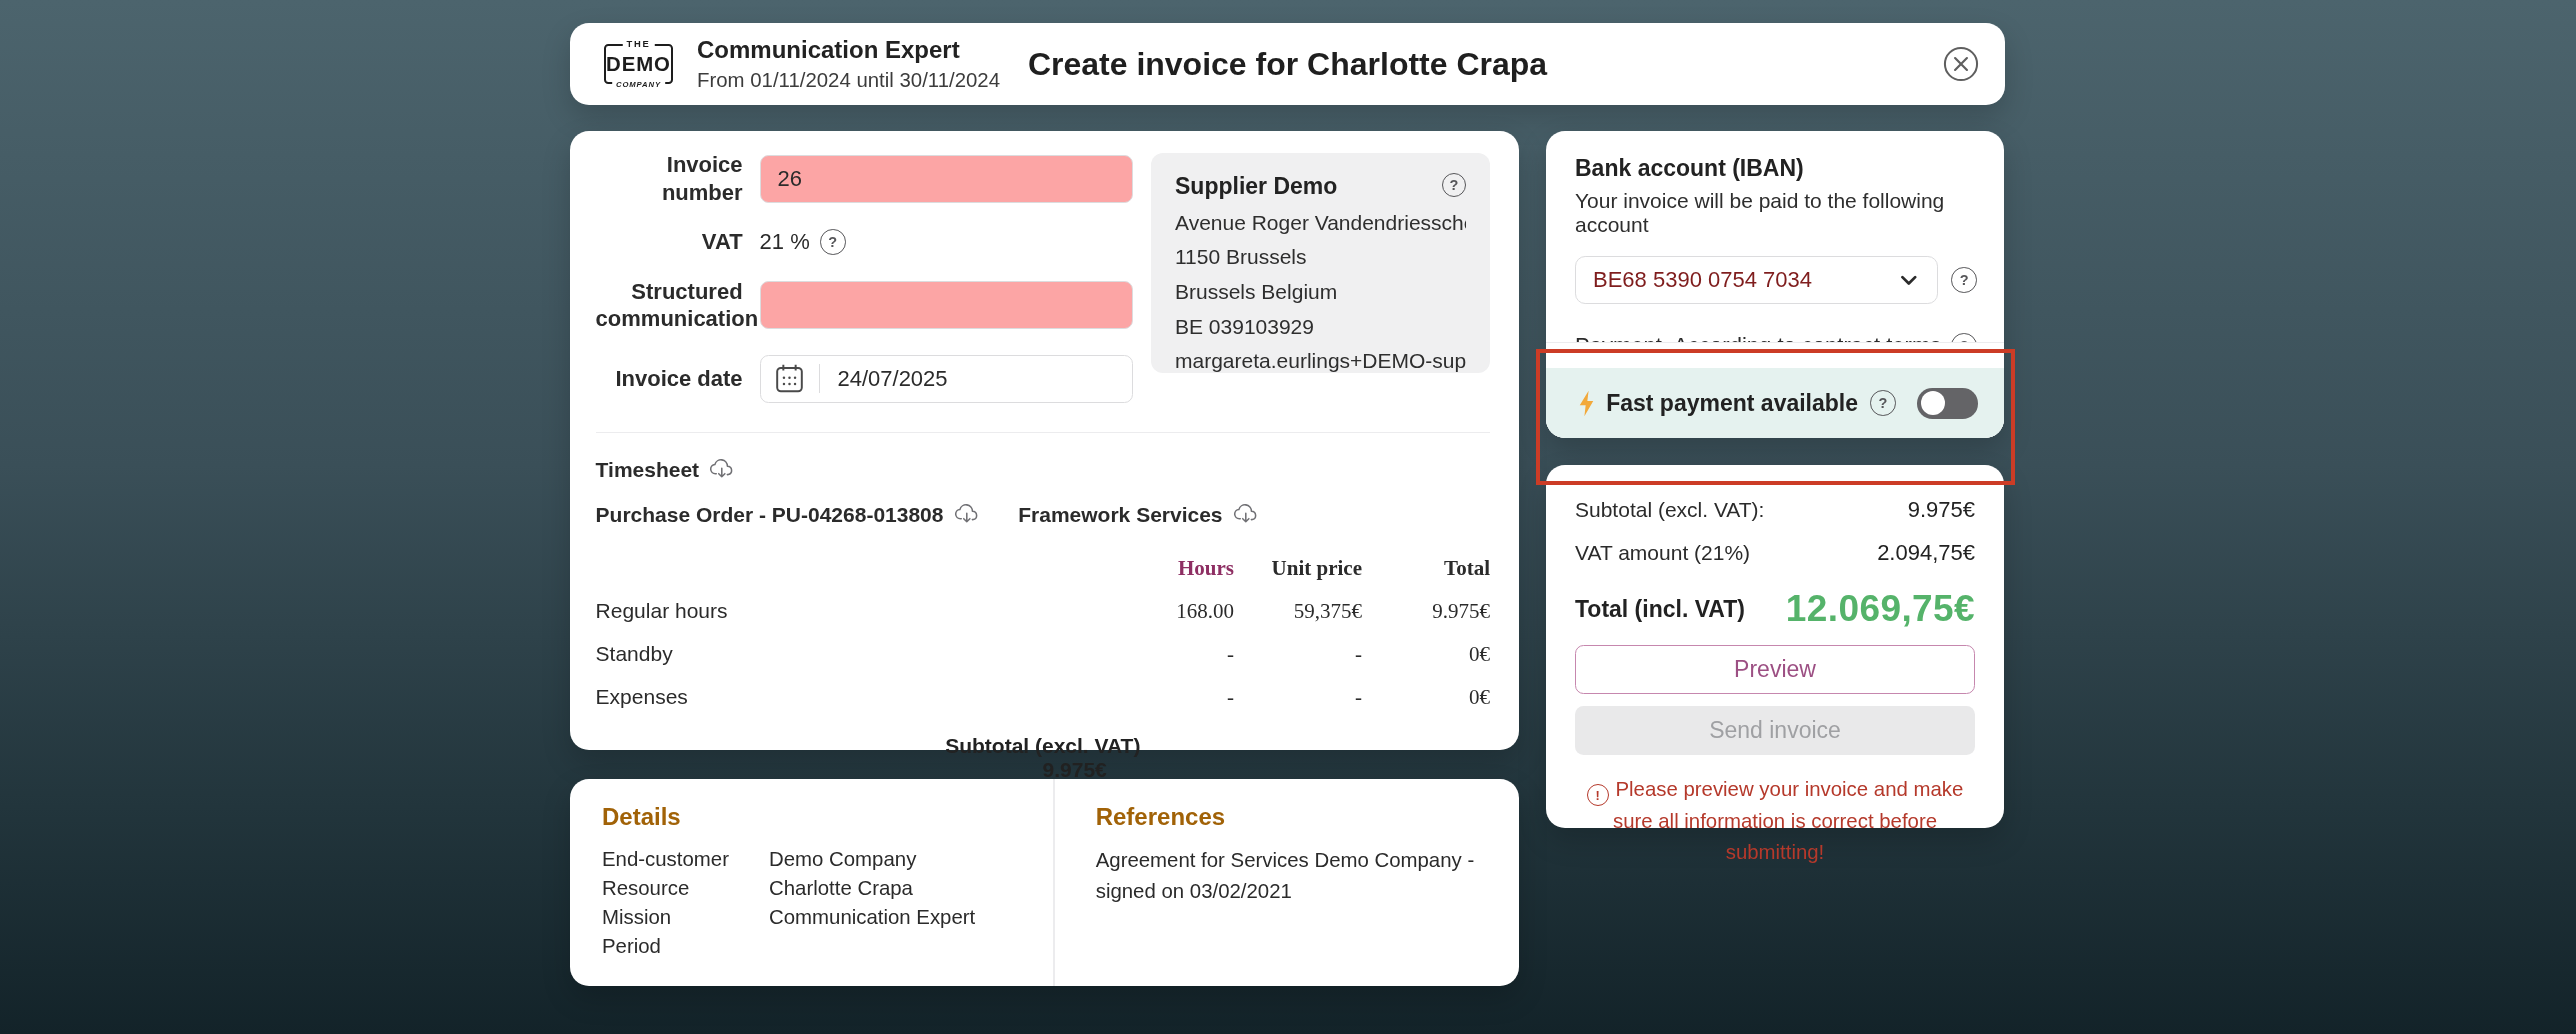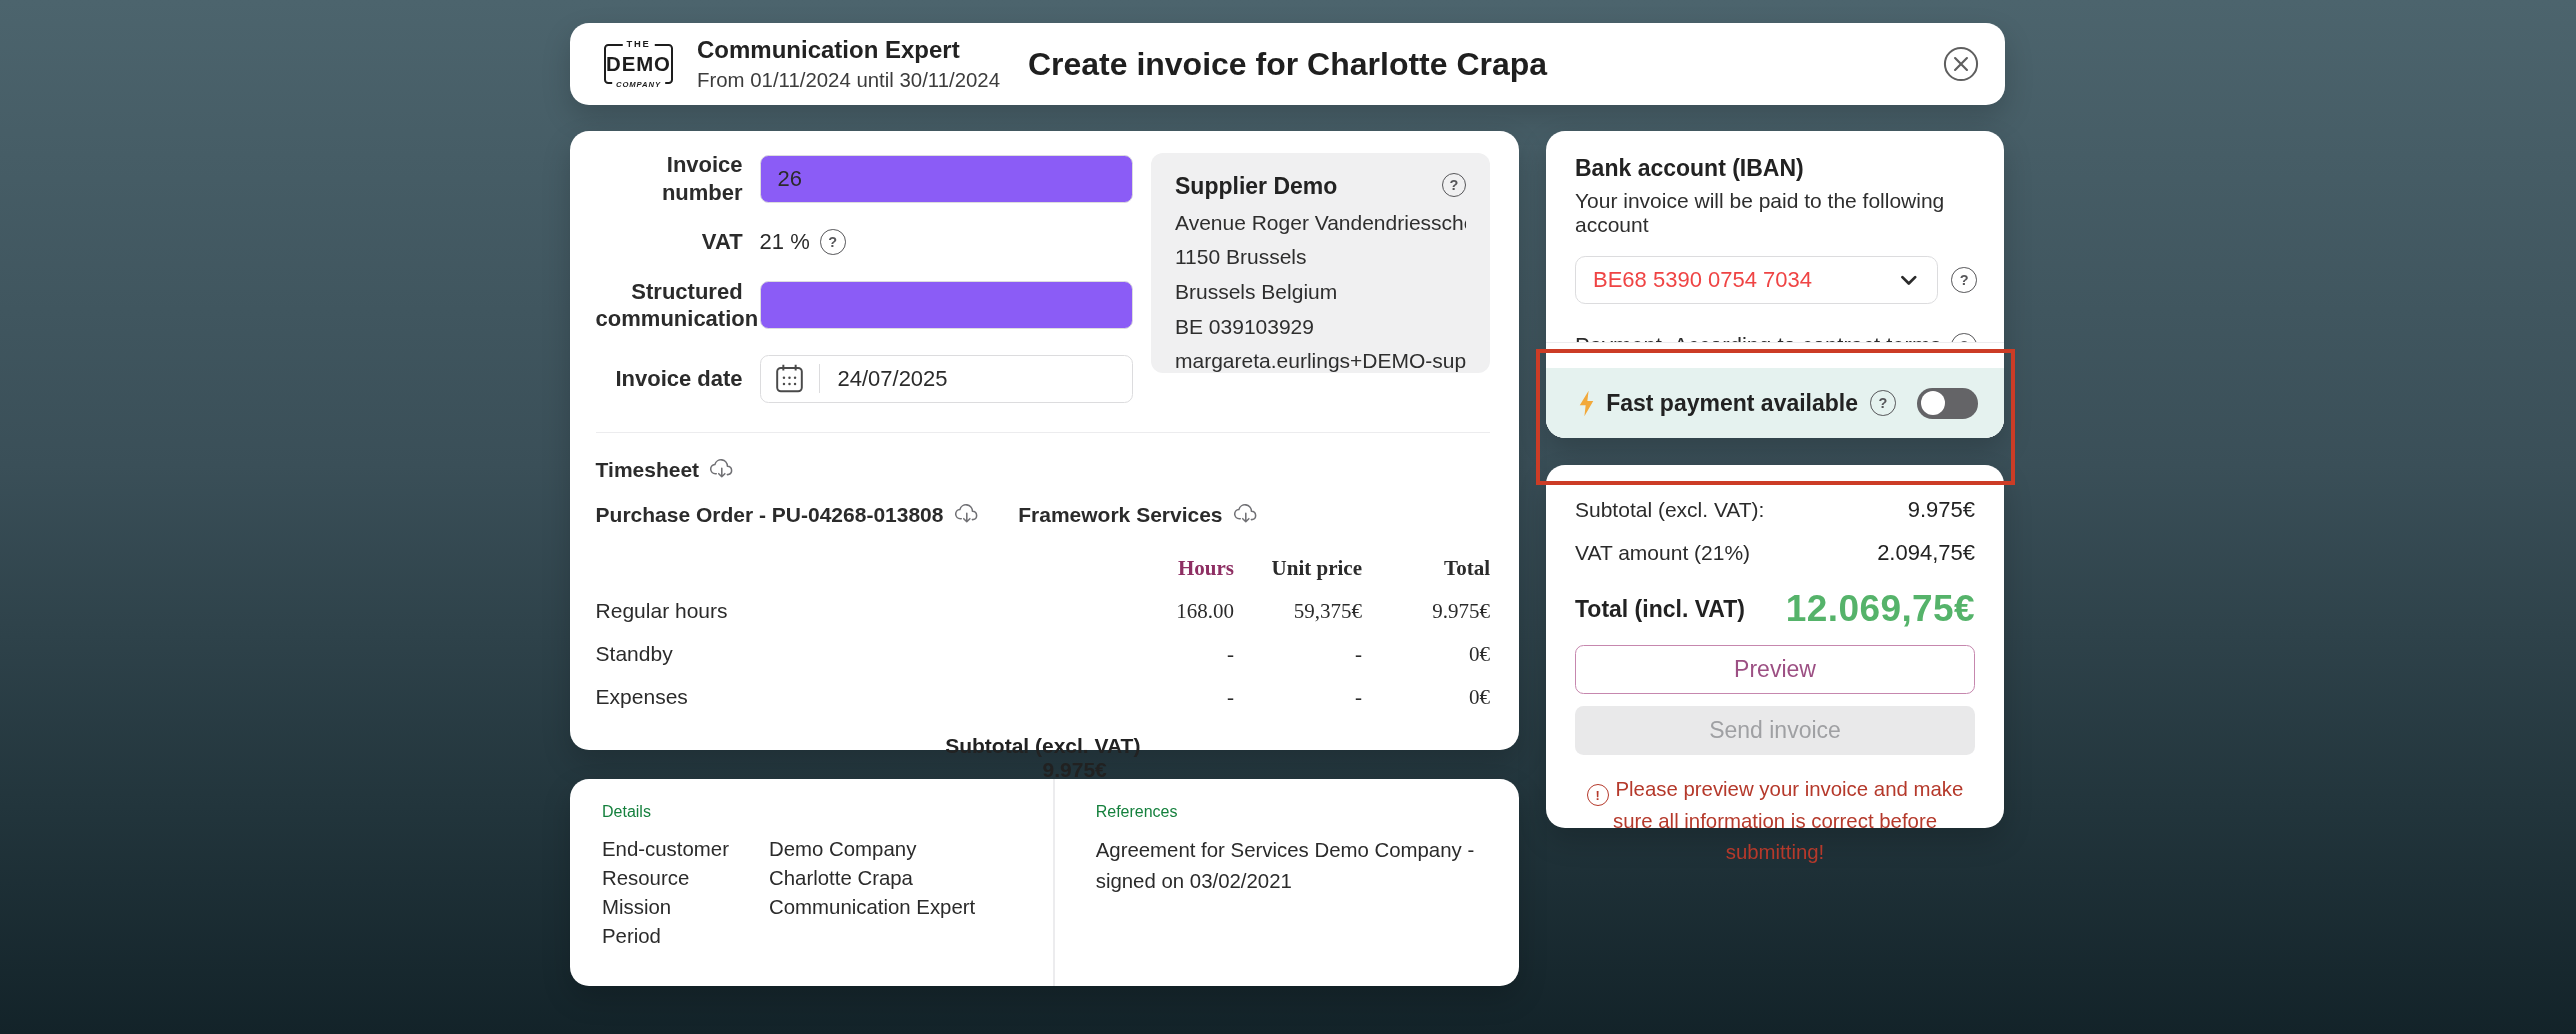--- a/index.html
+++ b/index.html
@@ -25,21 +25,21 @@
   .close-btn{position:absolute;right:20.4px;top:50%;transform:translateY(-50%);width:48px;height:48px;border:none;background:transparent;cursor:pointer;display:flex;align-items:center;justify-content:center;}
   
   .help{width:25.6px;height:25.6px;border:1.7px solid #565659;border-radius:50%;box-sizing:border-box;
         display:inline-flex;align-items:center;justify-content:center;font-size:14.5px;font-weight:700;color:#565659;flex:0 0 auto;background:#fff;}
   
   #left-card{left:570px;top:131px;width:949px;height:619px;box-sizing:border-box;padding:20.4px 29px 0 25.6px;}
   .form-area{position:relative;}
   .form-row{display:flex;align-items:center;margin-bottom:22px;}
   .form-label{width:147px;text-align:right;margin-right:17px;font-size:22px;font-weight:700;color:#2b2b2b;line-height:1.25;}
   .text-input{width:373px;height:48px;border:1.7px solid #dcdcde;border-radius:8.5px;font-size:22px;color:#2b2b2b;
-              padding:0 17px;box-sizing:border-box;font-family:"Liberation Sans",sans-serif;outline:none;background:#8b5cf6;}
+              padding:0 17px;box-sizing:border-box;font-family:"Liberation Sans",sans-serif;outline:none;background:#fca5a5;}
   .vat-val{font-size:22px;color:#2b2b2b;margin-right:10.2px;}
   .date-input{width:373px;height:48px;border:1.7px solid #dcdcde;border-radius:8.5px;box-sizing:border-box;display:flex;align-items:center;background:#fff;cursor:pointer;}
   .date-input .cal{margin:0 13.6px 0 13.6px;display:flex;}
   .date-input .sep{width:1.7px;height:29px;background:#dcdcde;}
   .date-input .date-text{font-size:22px;margin-left:17px;color:#2b2b2b;}
   .supplier-box{position:absolute;top:1.7px;right:0;width:339px;height:220px;background:#f0f0f1;border-radius:12px;
                 box-sizing:border-box;padding:20.4px 24px;}
   .supplier-head{display:flex;align-items:flex-start;justify-content:space-between;}
   .supplier-name{font-size:23px;font-weight:700;color:#222;}
   .supplier-box .help{border-width:1.7px;width:24px;height:24px;background:transparent;}
@@ -59,21 +59,21 @@
   .add-comment{display:flex;align-items:center;gap:12px;margin-top:25.6px;background:none;border:none;cursor:pointer;
                color:#993a72;font-size:22px;font-weight:700;font-family:"Liberation Sans",sans-serif;padding:0;}
   .add-comment .plus{font-size:29px;font-weight:400;line-height:22px;}
   
   #right-card-1{left:1546px;top:131px;width:458px;height:307px;box-sizing:border-box;padding:24px 27px 0 29px;}
   .bank-title{font-size:23px;font-weight:700;color:#222;}
   .bank-sub{font-size:21px;color:#2e2e2e;margin-top:6.8px;}
   .select-row{display:flex;align-items:center;margin-top:19px;gap:13.6px;}
   .select{flex:1;height:48px;border:1.7px solid #dcdcde;border-radius:10.2px;box-sizing:border-box;display:flex;align-items:center;
           padding:0 15.3px 0 17px;cursor:pointer;background:#fff;}
-  .select-value{flex:1;font-size:22px;color:#ef4444;}
+  .select-value{flex:1;font-size:22px;color:#7f1d1d;}
   .payment-row{display:flex;align-items:center;justify-content:space-between;margin-top:29px;}
   .payment-label{font-size:22px;color:#2b2b2b;}
   .payment-terms{display:flex;align-items:center;gap:10.2px;font-size:22px;color:#2b2b2b;}
   .fast-banner{position:absolute;left:0;right:0;bottom:0;height:95px;border-top:1.7px solid #ececee;border-radius:0 0 19px 19px;overflow:hidden;background:#fff;}
   .fast-mint{position:absolute;left:0;right:0;bottom:0;height:70px;background:#e5f2ef;display:flex;align-items:center;padding:0 25.6px 0 31px;box-sizing:border-box;}
   .fast-label{font-size:23px;font-weight:700;color:#222;margin:0 12px 0 10.2px;}
   .fast-mint .help{background:transparent;}
   .toggle{margin-left:auto;width:61px;height:31px;border-radius:15.3px;background:#646467;position:relative;cursor:pointer;border:none;flex:0 0 auto;}
   .toggle .knob{position:absolute;left:3.4px;top:3.4px;width:24px;height:24px;border-radius:50%;background:#fff;}
   #annotation-box{position:absolute;left:1536px;top:349px;width:479px;height:136px;box-sizing:border-box;
@@ -89,21 +89,21 @@
   .btn-preview{margin-top:15.3px;background:#fff;border:1.7px solid #c687ae;color:#9c4f83;}
   .btn-send{margin-top:12px;background:#e9e9ea;border:none;color:#9fa0a3;cursor:default;}
   .warning-note{margin:19px auto 0;max-width:383px;text-align:center;font-size:20.4px;line-height:1.5;color:#b5392b;}
   .warn-icon{display:inline-flex;width:22px;height:22px;border:1.7px solid #b5392b;border-radius:50%;box-sizing:border-box;
              align-items:center;justify-content:center;font-size:12.8px;font-weight:700;margin-right:6.8px;vertical-align:-3.4px;}
   
   #details-card{left:570px;top:779px;width:949px;height:207px;box-sizing:border-box;padding:24px 32px;display:flex;}
   .det-left{width:451px;flex:0 0 auto;}
   .det-divider{width:1.7px;background:#ececee;margin:-24px 0;flex:0 0 auto;}
   .det-right{flex:1;padding-left:41px;}
-  .det-title{font-size:16px;font-weight:400;color:#15803d;margin-bottom:13.6px;}
+  .det-title{font-size:24px;font-weight:700;color:#a16207;margin-bottom:13.6px;}
   .det-row{display:flex;}
   .det-label{width:167px;font-size:20.4px;color:#2b2b2b;line-height:29px;flex:0 0 auto;}
   .det-value{width:232px;font-size:20.4px;color:#2b2b2b;line-height:29px;}
   .ref-text{font-size:20.4px;color:#2b2b2b;line-height:31px;max-width:392px;}
   svg{display:block;}
 </style>
 </head>
 <body>
 
 <div class="card" id="header-card">

